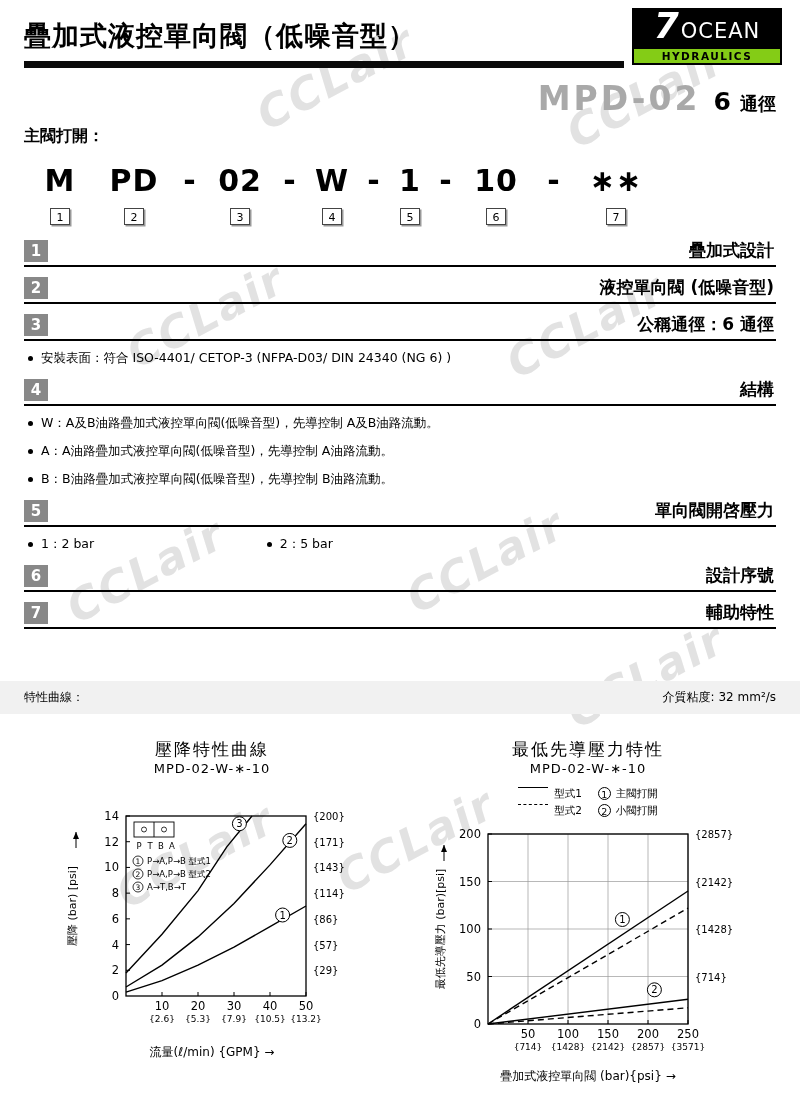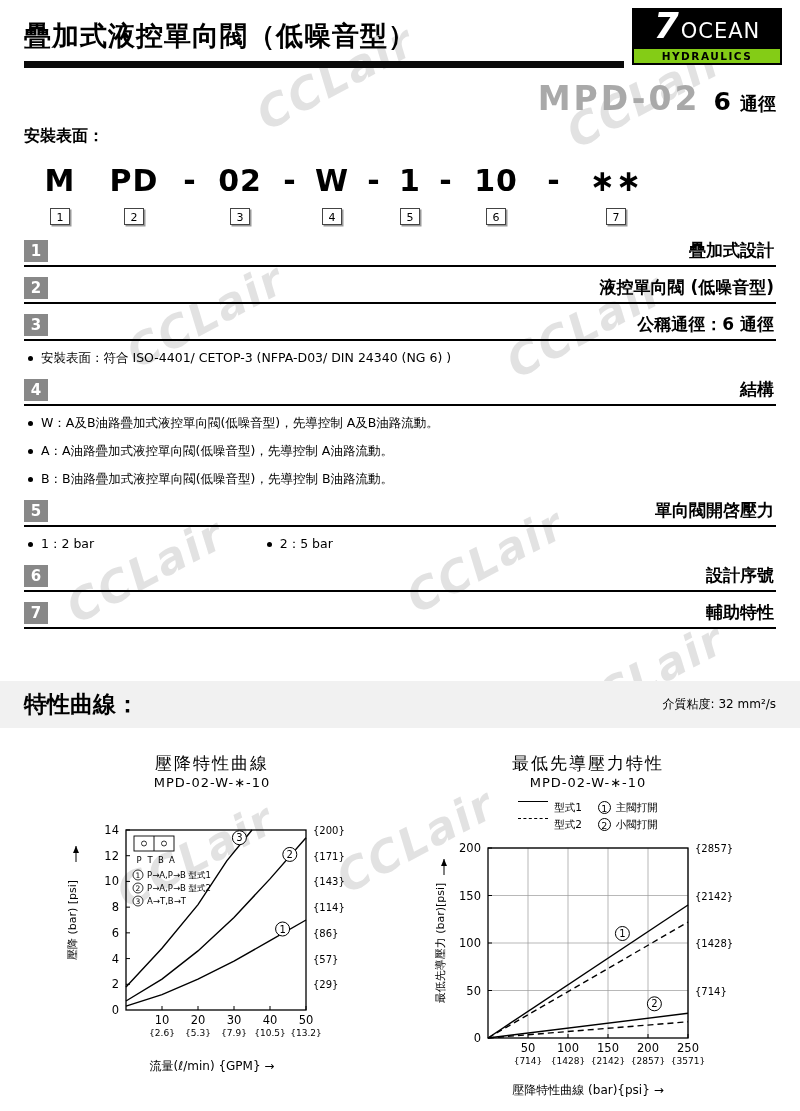--- a/index.html
+++ b/index.html
@@ -26,21 +26,21 @@
   .code-tag{width:20px;height:17px;border:1px solid #444;box-shadow:1.5px 1.5px 0 #999;font-size:11px;text-align:center;line-height:17px;margin-top:10px;background:#fff}
   .w64{width:64px}.w84{width:84px}.w28{width:28px}.w72{width:72px}.w56{width:56px}.w44{width:44px}.w80{width:80px}
   .sections{margin-top:14px}
   .sec-row{display:flex;align-items:flex-end;border-bottom:2px solid #000;padding-bottom:3px;margin-top:9px}
   .sec-num{width:24px;height:22px;background:#888;color:#fff;font-size:15px;font-weight:bold;text-align:center;line-height:22px;flex:0 0 auto}
   .sec-title{flex:1;text-align:right;font-size:17px;font-weight:bold;padding-right:2px}
   .note-row{display:flex;align-items:center;font-size:12.5px;padding:9px 2px 2px 4px}
   .dot{width:5px;height:5px;background:#000;border-radius:50%;margin-right:8px;flex:0 0 auto}
   .two-col .cell{display:flex;align-items:center;width:32%}
   .curves-header{display:flex;justify-content:space-between;align-items:center;margin:52px -24px 0;padding:8px 24px;background:#f1f1f1}
-  .curves-title{font-size:23px;font-weight:bold}
+  .curves-title{font-size:12px;font-weight:normal}
   .viscosity{font-size:12px}
   .charts{display:flex;margin-top:24px}
   .chart-block{width:50%;text-align:center}
   .chart-title{font-size:17px;letter-spacing:2px}
   .chart-subtitle{font-size:13px;letter-spacing:1px}
   .chart-legend{display:inline-block;text-align:left;font-size:10.5px;margin-top:8px}
   .lg-row{display:flex;margin-top:3px}
   .lg-line{display:inline-block;width:30px;border-top:1.6px solid #000;margin-right:6px}
   .lg-line.dashed{border-top-style:dashed}
   .lg-label{margin-right:16px}
@@ -75,21 +75,21 @@
       <div class="logo-sub">HYDRAULICS</div>
     </div>
   </div>
 
   <div class="model-line">
     <span class="model-code-big">MPD-02</span>
     <span class="model-size-num">6</span>
     <span class="model-size-unit">通徑</span>
   </div>
 
-  <div class="model-label">安裝表面：</div>
+  <div class="model-label">主閥打開：</div>
 
   <div class="code-row">
     <div class="code-col w64">
       <span class="code-part">M</span>
       <span class="code-tag">1</span>
     </div>
     <div class="code-col w84">
       <span class="code-part">PD</span>
       <span class="code-tag">2</span>
     </div>
@@ -341,18 +341,18 @@
             <text x="190.4" y="96.99999999999999" text-anchor="middle" font-size="10">1</text>
             <polyline points="56.0,198.0 256.0,82.1" fill="none" stroke="#000" stroke-width="1.4" stroke-dasharray="6,4"></polyline>
             <polyline points="56.0,198.0 256.0,173.3" fill="none" stroke="#000" stroke-width="1.4"></polyline>
             <circle cx="222.4" cy="163.8" r="7" fill="#fff" stroke="#000" stroke-width="1"></circle>
             <text x="222.4" y="167.3" text-anchor="middle" font-size="10">2</text>
             <polyline points="56.0,198.0 256.0,181.8" fill="none" stroke="#000" stroke-width="1.4" stroke-dasharray="6,4"></polyline>
             <text x="12" y="103" text-anchor="middle" font-size="11" transform="rotate(-90 12 103)">最低先導壓力 (bar)[psi]</text>
             <line x1="12" y1="35" x2="12" y2="19" stroke="#000" stroke-width="1"></line>
             <polygon points="9,26 12,19 15,26" fill="#000"></polygon>
           </svg></div>
-      <div class="chart-xlabel">壓降特性曲線 (bar){psi} →</div>
+      <div class="chart-xlabel">疊加式液控單向閥 (bar){psi} →</div>
     </div>
 
   </div>
 
 </div>
 
 </body></html>

